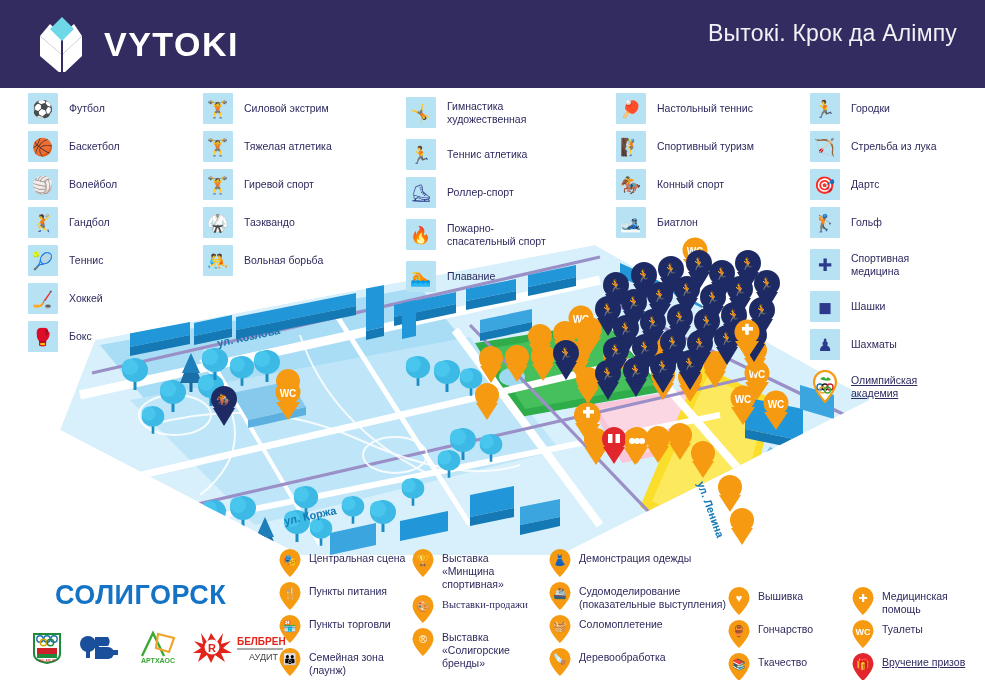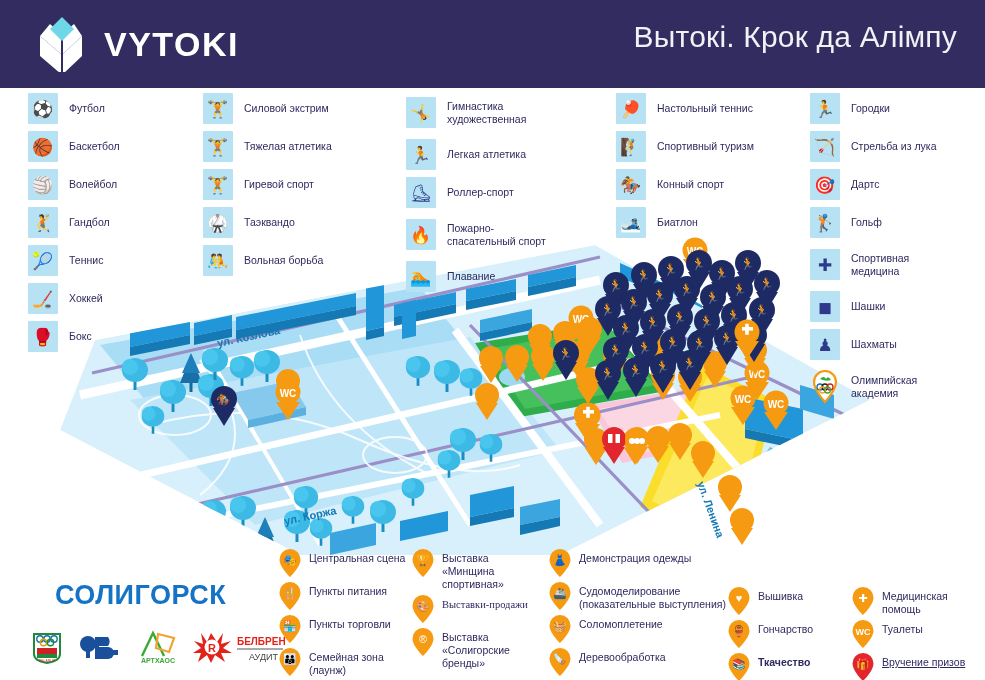--- a/index.html
+++ b/index.html
@@ -18,21 +18,21 @@
   }
   .logo-wrap { position:absolute; left:34px; top:16px; display:flex; align-items:center; gap:14px; }
   .logo-mark { position:relative; width:56px; height:56px; }
   .logo-mark svg { display:block; }
   .logo-text {
     color:#ffffff; font-size:34px; font-weight:bold; letter-spacing:1.5px;
     font-family:"Liberation Sans", sans-serif;
   }
   .header-title {
     position:absolute; right:28px; top:20px;
-    color:#f2f1f6; font-size:30px; font-weight:normal;
+    color:#f2f1f6; font-size:23px; font-weight:normal;
     letter-spacing:0.2px;
     font-family:"Liberation Sans", sans-serif;
   }
 
   
   .sport-legend { position:absolute; left:0; top:92px; width:985px; height:300px; }
   .sport-col { position:absolute; top:0; }
   .sport-item { display:flex; align-items:center; margin-bottom:5px; height:33px; }
   .sport-item.tall { height:41px; }
   .sport-tile {
@@ -676,21 +676,21 @@
             </svg>
           </span>
           <span class="sport-label" style="max-width: 105px;">Гимнастика художественная</span>
         </div>
         <div class="sport-item">
           <span class="sport-tile">
             <svg width="30" height="31" viewBox="0 0 30 31">
               <text x="15" y="22" text-anchor="middle" font-family="Liberation Sans, sans-serif" font-size="17" fill="#2d3a8c">🏃</text>
             </svg>
           </span>
-          <span class="sport-label">Легкая атлетика</span>
+          <span class="sport-label">Теннис атлетика</span>
         </div>
         <div class="sport-item">
           <span class="sport-tile">
             <svg width="30" height="31" viewBox="0 0 30 31">
               <text x="15" y="22" text-anchor="middle" font-family="Liberation Sans, sans-serif" font-size="17" fill="#2d3a8c">⛸</text>
             </svg>
           </span>
           <span class="sport-label">Роллер-спорт</span>
         </div>
         <div class="sport-item tall">
@@ -808,21 +808,21 @@
               <path d="M8,9 q4,-4 6,0 q2,-4 5,1 q-5,2 -11,-1 z" fill="#3aaa35"></path>
               <g fill="none" stroke-width="1.3">
                 <circle cx="8" cy="17" r="3" stroke="#1b6fa8"></circle>
                 <circle cx="13" cy="17" r="3" stroke="#1d1d1b"></circle>
                 <circle cx="18" cy="17" r="3" stroke="#cf2027"></circle>
                 <circle cx="10.5" cy="20" r="3" stroke="#f0a32c"></circle>
                 <circle cx="15.5" cy="20" r="3" stroke="#3aaa35"></circle>
               </g>
             </svg>
           </span>
-          <span class="sport-label" style="max-width: 105px;">Олимпийская академия</span>
+          <span class="sport-label" style="max-width: 105px; text-decoration: underline;">Олимпийская академия</span>
         </div>
       </div>
     </div>
 
   <div class="city-name">СОЛИГОРСК</div>
 
   <div class="sponsors">
     <svg class="sponsor" width="34" height="34" viewBox="0 0 34 34">
       <path d="M4,4 h26 v20 q0,7 -13,9 q-13,-2 -13,-9 z" fill="#ffffff" stroke="#1f8a3b" stroke-width="2"></path>
       <g fill="none" stroke="#1b6fa8" stroke-width="1.4">
@@ -960,21 +960,21 @@
               <path d="M12,1 a10.5,10.5 0 0 1 10.5,10.5 C22.5,19 12,29 12,29 C12,29 1.5,19 1.5,11.5 A10.5,10.5 0 0 1 12,1 z" fill="#f59a11"></path>
               <text x="12" y="16" text-anchor="middle" font-family="Liberation Sans, sans-serif" font-size="11" fill="#ffffff">🏺</text>
             </svg></span>
           <span class="poi-label" style="max-width: 105px;">Гончарство</span>
         </div>
         <div class="poi-item">
           <span class="poi-pin"><svg width="24" height="30" viewBox="0 0 24 30">
               <path d="M12,1 a10.5,10.5 0 0 1 10.5,10.5 C22.5,19 12,29 12,29 C12,29 1.5,19 1.5,11.5 A10.5,10.5 0 0 1 12,1 z" fill="#f59a11"></path>
               <text x="12" y="16" text-anchor="middle" font-family="Liberation Sans, sans-serif" font-size="11" fill="#ffffff">📚</text>
             </svg></span>
-          <span class="poi-label" style="max-width: 105px; font-weight: bold;">Ткачество</span>
+          <span class="poi-label" style="max-width: 105px;">Ткачество</span>
         </div>
       </div>
       <div class="poi-col" style="left: 851px; top: 38px;">
         <div class="poi-item">
           <span class="poi-pin"><svg width="24" height="30" viewBox="0 0 24 30">
               <path d="M12,1 a10.5,10.5 0 0 1 10.5,10.5 C22.5,19 12,29 12,29 C12,29 1.5,19 1.5,11.5 A10.5,10.5 0 0 1 12,1 z" fill="#f59a11"></path>
               <text x="12" y="16" text-anchor="middle" font-family="Liberation Sans, sans-serif" font-size="11" fill="#ffffff">✚</text>
             </svg></span>
           <span class="poi-label" style="max-width: 92px;">Медицинская помощь</span>
         </div>

